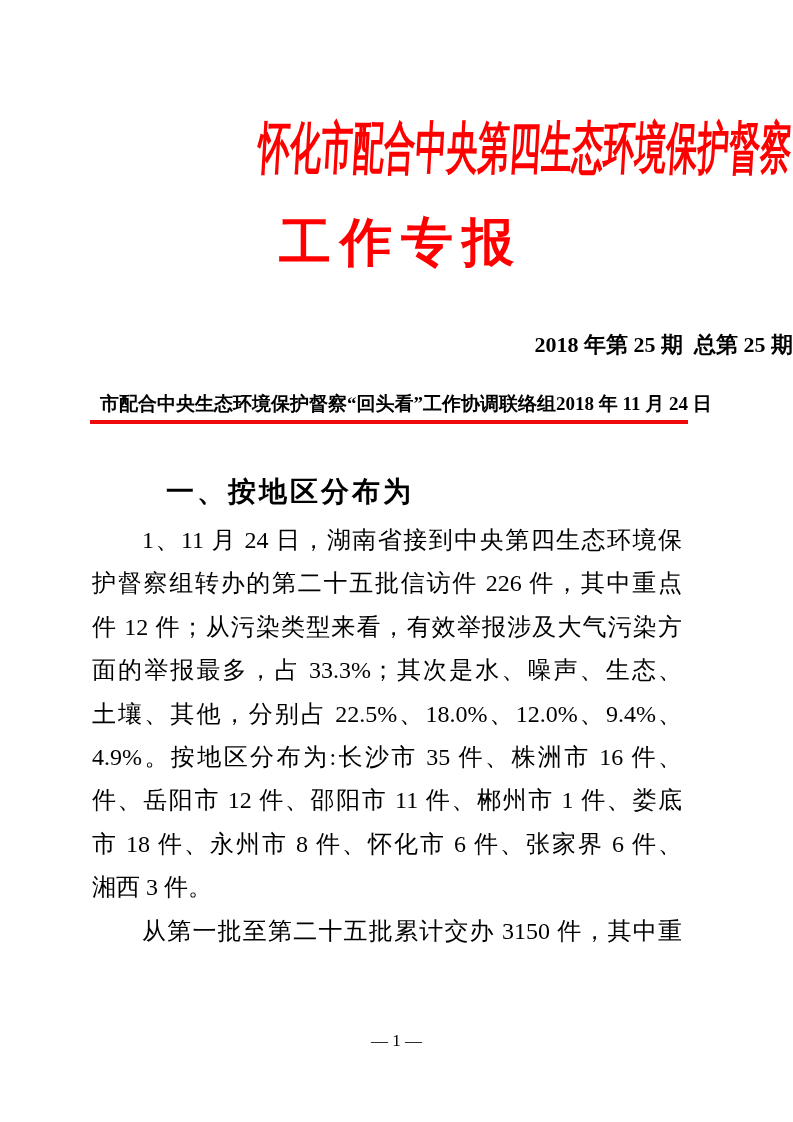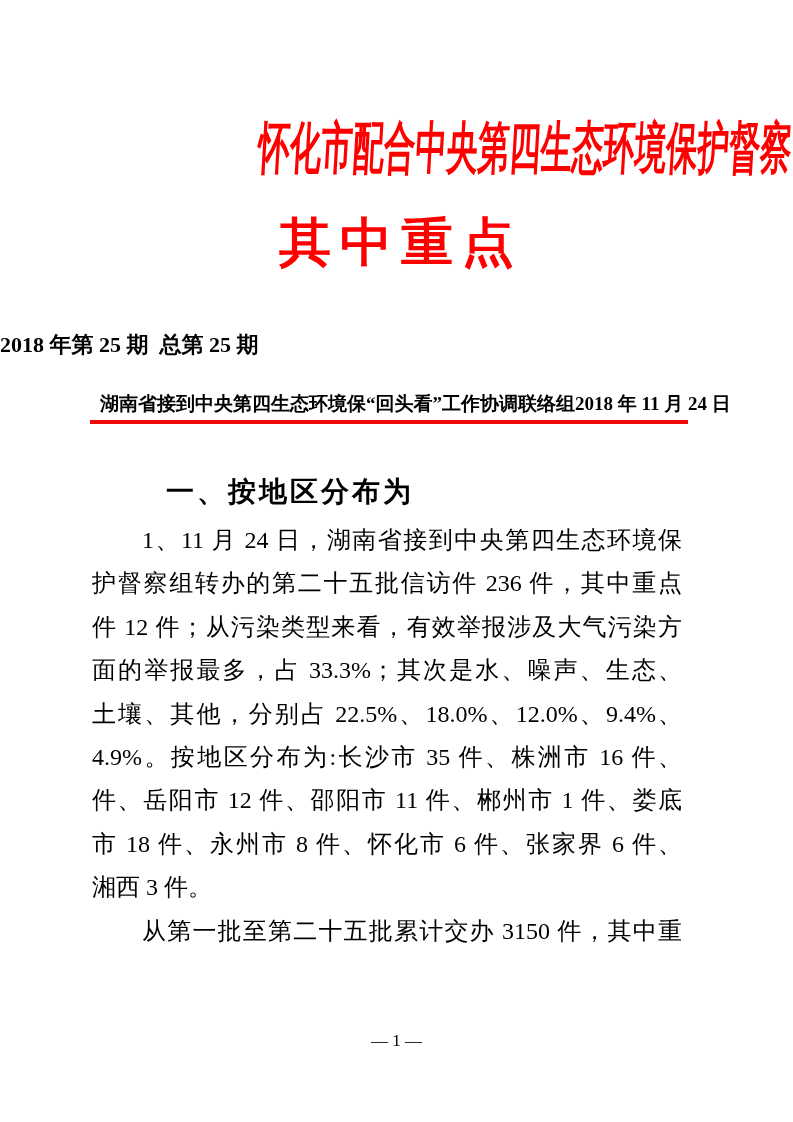--- a/index.html
+++ b/index.html
@@ -50,21 +50,21 @@
     line-height: 70px;
     letter-spacing: 9px;
     margin-left: 9px; 
     color: var(--title-red);
   }
   
   .issue-line {
     position: absolute;
     top: 332px; left: 0;
     width: 100%;
-    text-align: left;
+    text-align: right;
     font-weight: bold;
     font-size: 22px;
     line-height: 26px;
     white-space: pre;
   }
   
   .org-row {
     position: absolute;
     top: 391px; left: 100px;
     width: 588px;
@@ -128,37 +128,37 @@
 </head>
 <body>
 
 <div class="page">
 
   <div class="title-line1">
     <span class="stretch">怀化市配合中央第四生态环境保护督察“回头看”</span>
   </div>
 
   <div class="title-line2">
-    <span class="t2">其中重点</span>
+    <span class="t2">工作专报</span>
   </div>
 
   <div class="issue-line">2018 年第 25 期  总第 25 期</div>
 
   <div class="org-row">
-    <span>湖南省接到中央第四生态环境保“回头看”工作协调联络组</span>
+    <span>市配合中央生态环境保护督察“回头看”工作协调联络组</span>
     <span>2018 年 11 月 24 日</span>
   </div>
 
   <div class="red-rule"></div>
 
   <div class="section-heading">一、按地区分布为</div>
 
   <div class="body-block">
     <div class="body-line indent">1、11 月 24 日，湖南省接到中央第四生态环境保</div>
-    <div class="body-line">护督察组转办的第二十五批信访件 236 件，其中重点</div>
+    <div class="body-line">护督察组转办的第二十五批信访件 226 件，其中重点</div>
     <div class="body-line">件 12 件；从污染类型来看，有效举报涉及大气污染方</div>
     <div class="body-line">面的举报最多，占 33.3%；其次是水、噪声、生态、</div>
     <div class="body-line">土壤、其他，分别占 22.5%、18.0%、12.0%、9.4%、</div>
     <div class="body-line">4.9%。按地区分布为:长沙市 35 件、株洲市 16 件、</div>
     <div class="body-line">件、岳阳市 12 件、邵阳市 11 件、郴州市 1 件、娄底</div>
     <div class="body-line">市 18 件、永州市 8 件、怀化市 6 件、张家界 6 件、</div>
     <div class="body-line short">湘西 3 件。</div>
     <div class="body-line indent">从第一批至第二十五批累计交办 3150 件，其中重</div>
   </div>
 

